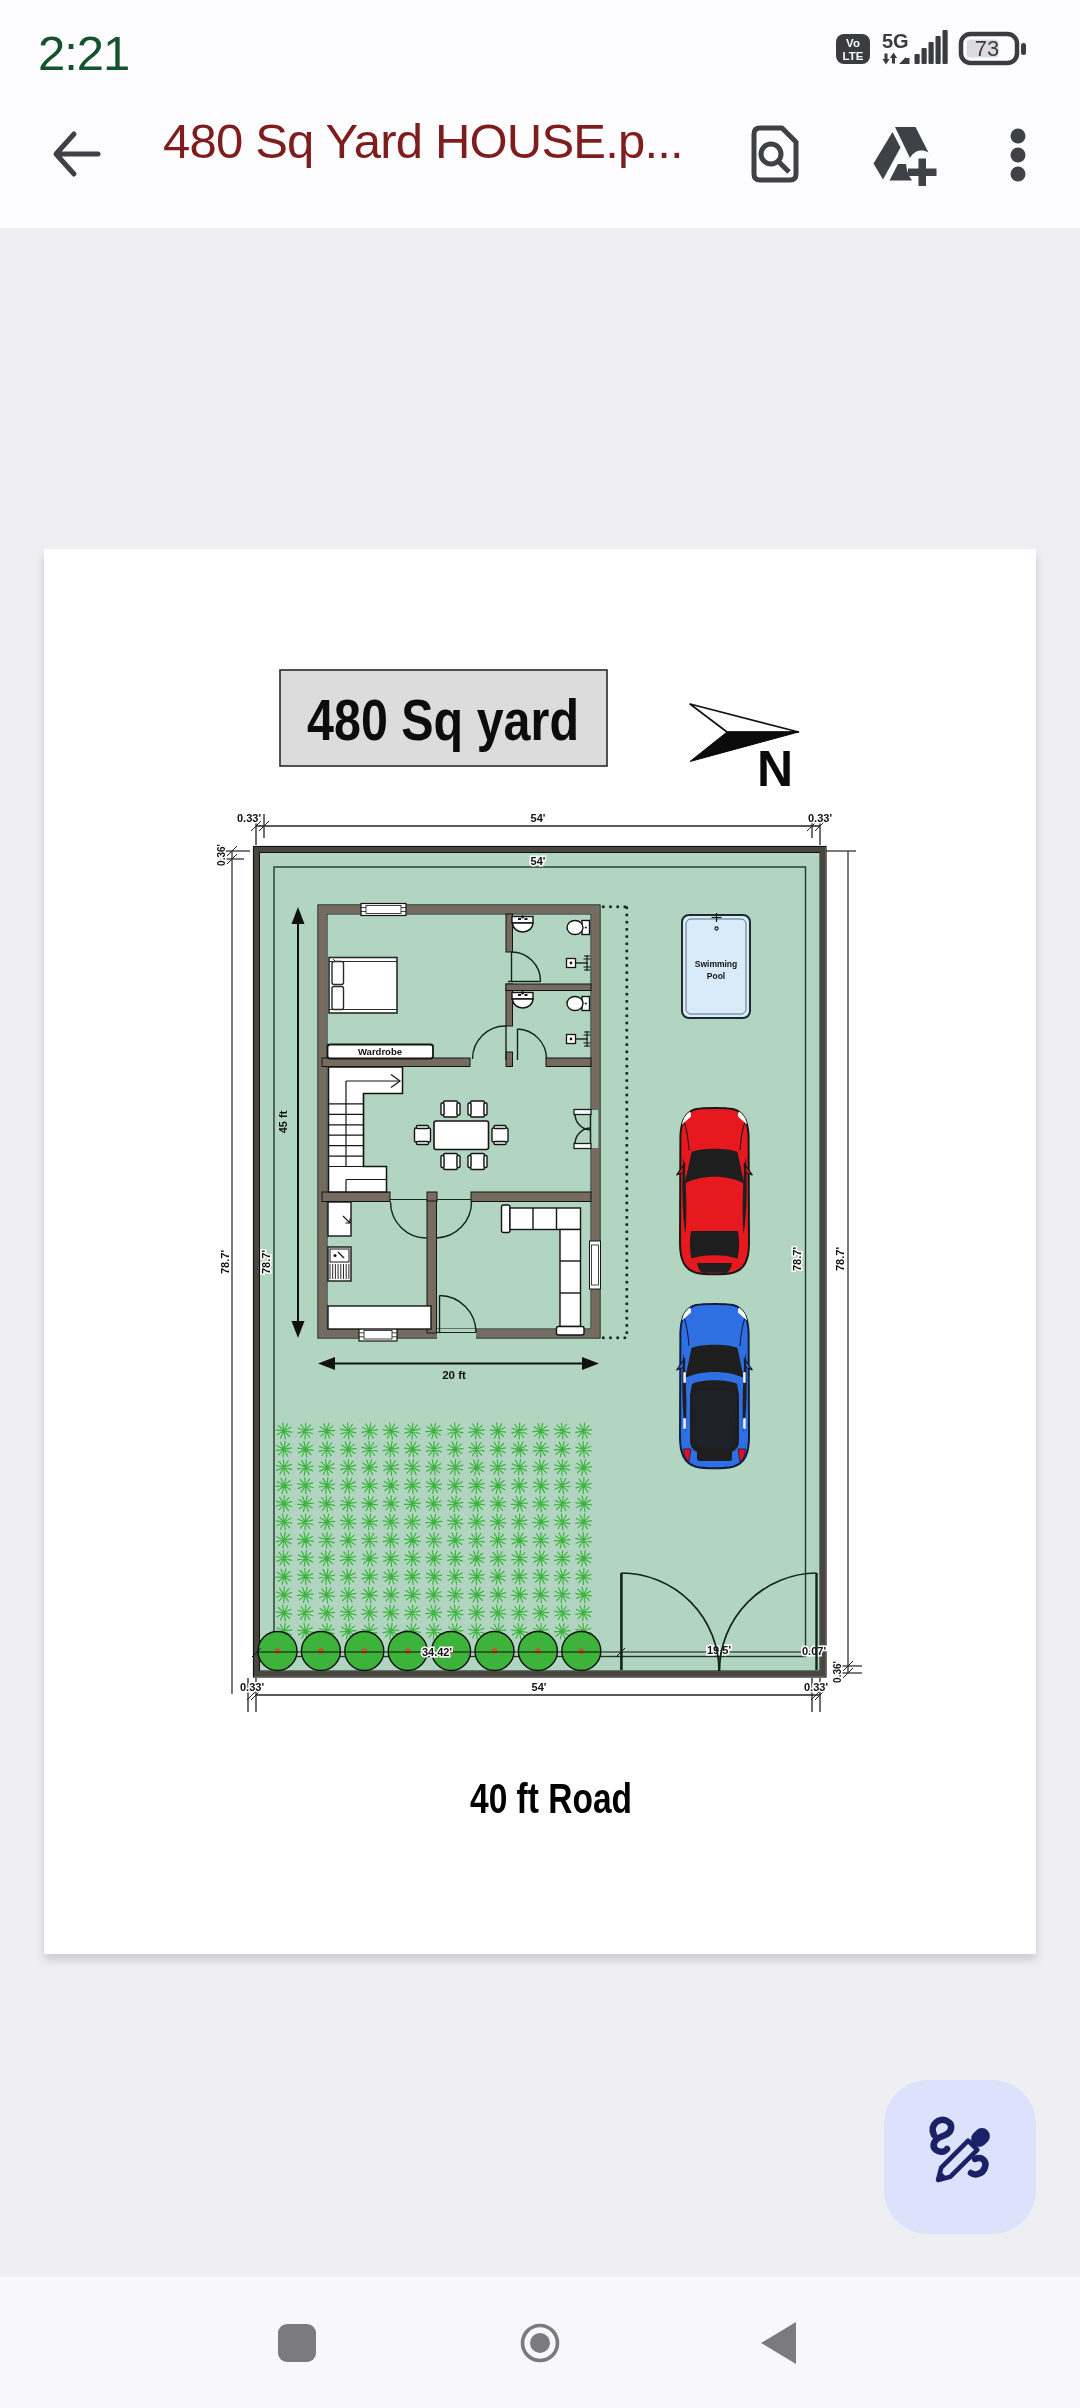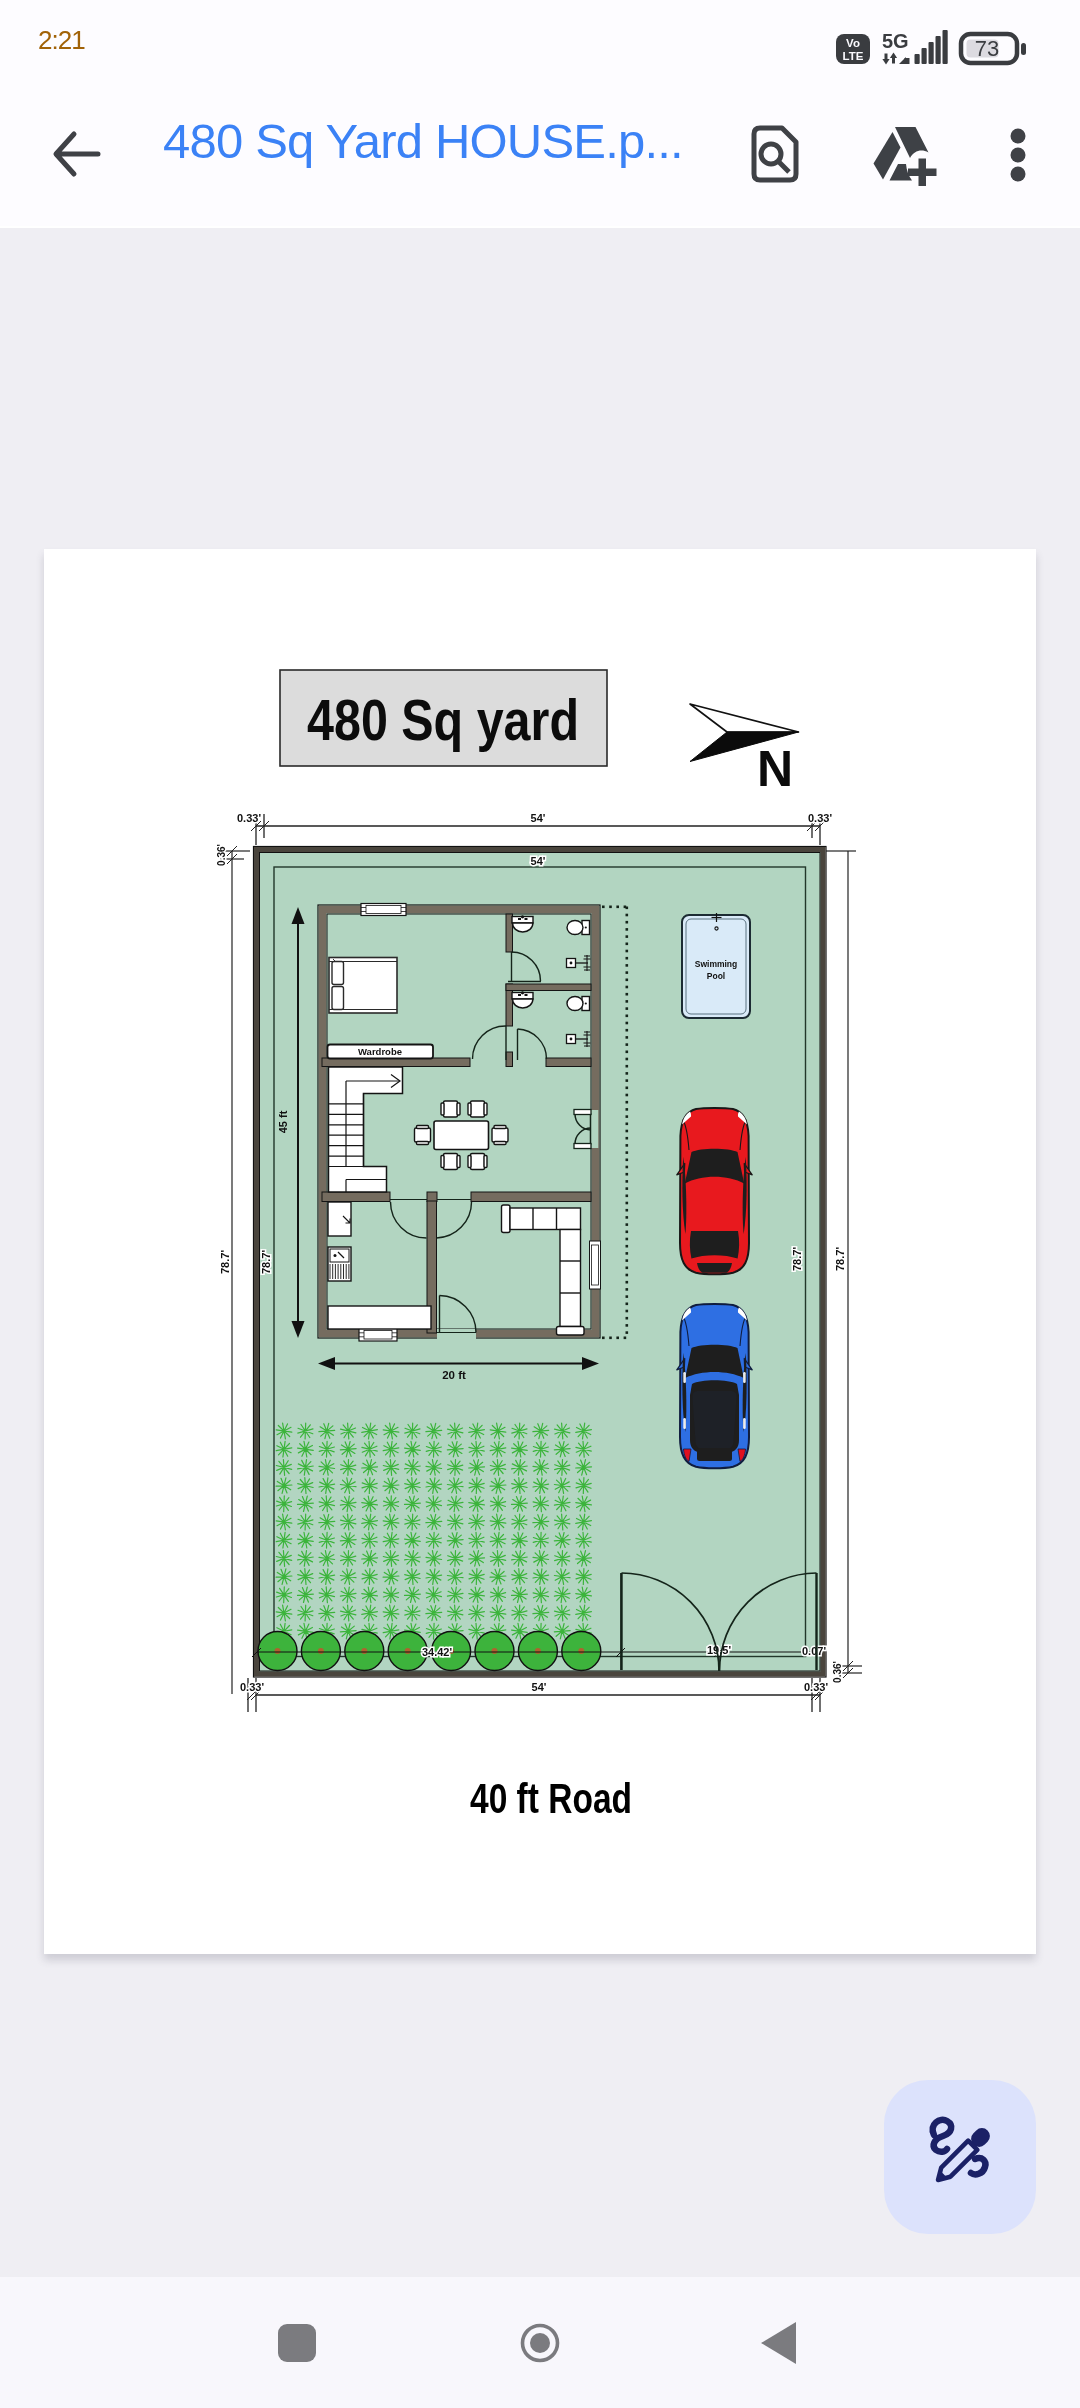--- a/index.html
+++ b/index.html
@@ -5,22 +5,22 @@
   html,body{margin:0;padding:0;width:1080px;height:2408px;overflow:hidden;
     font-family:"Liberation Sans",sans-serif;background:#ffffff;}
   .abs{position:absolute;}
   #statusbar{position:absolute;left:0;top:0;width:1080px;height:90px;background:#fdfcff;}
   #appbar{position:absolute;left:0;top:90px;width:1080px;height:136px;background:#fdfcff;}
   #content{position:absolute;left:0;top:228px;width:1080px;height:2049px;background:#efeef3;}
   #page{position:absolute;left:44px;top:321px;width:992px;height:1405px;background:#ffffff;
     box-shadow:0 6px 8px rgba(70,70,90,0.20);}
   #fab{position:absolute;left:884px;top:2080px;width:152px;height:154px;border-radius:44px;background:#dce2fc;}
   #navbar{position:absolute;left:0;top:2277px;width:1080px;height:131px;background:#f8f7fc;}
-  .clock{position:absolute;left:38px;top:25px;font-size:26px;letter-spacing:-1px;color:#a16207;}
-  .title{position:absolute;left:163px;top:113px;font-size:49px;color:#3b82f6;letter-spacing:-0.8px;top:23px;}
+  .clock{position:absolute;left:38px;top:25px;font-size:49px;letter-spacing:-1px;color:#14532d;}
+  .title{position:absolute;left:163px;top:113px;font-size:49px;color:#7f1d1d;letter-spacing:-0.8px;top:23px;}
 </style>
 </head>
 <body>
 
 <div id="statusbar">
 
   <div class="clock">2:21</div>
 
   <svg class="abs" style="left:820px;top:20px" width="220" height="65" viewBox="0 0 220 65">
 

